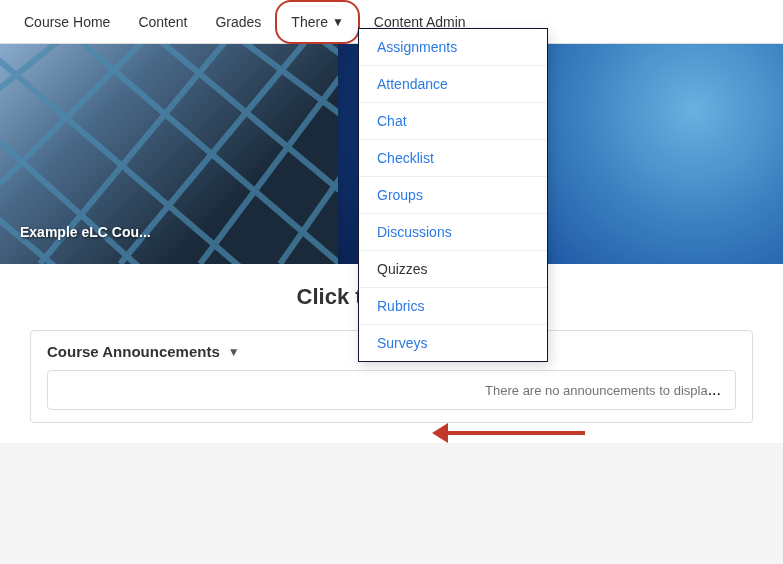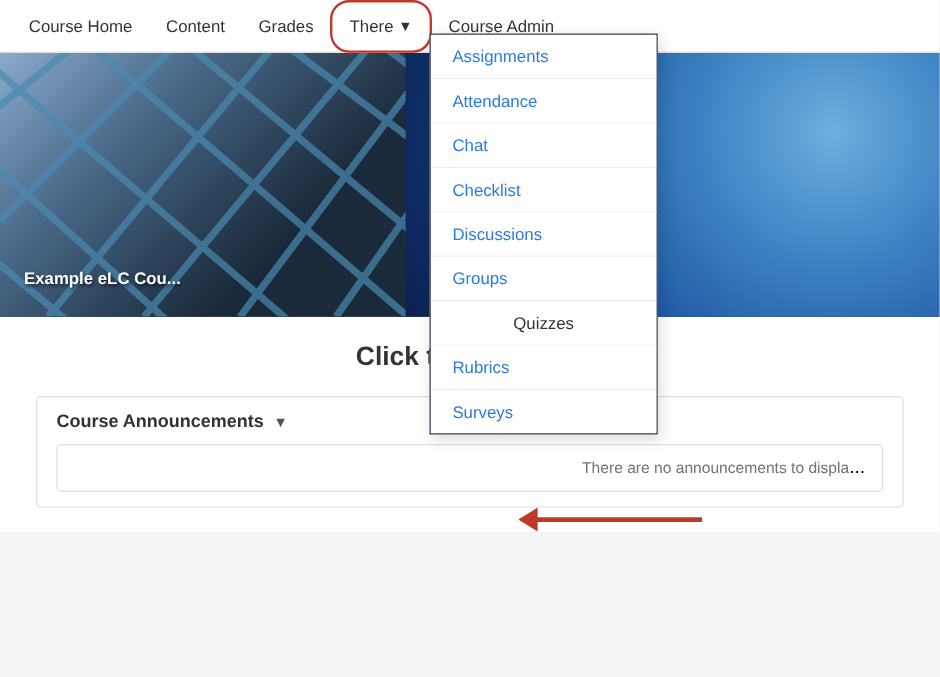--- a/index.html
+++ b/index.html
@@ -125,21 +125,21 @@
       padding: 10px 18px;
       font-size: 14px;
       color: #2a7ae2;
       cursor: pointer;
       border-bottom: 1px solid #eee;
       background: #fff;
       display: flex;
       align-items: center;
     }
     .dropdown-item:last-child { border-bottom: none; }
-    .dropdown-item.quizzes { color: #333; justify-content: center; }
+    .dropdown-item.quizzes { color: #333; }
 
     
     .arrow-container {
       position: absolute;
       top: 415px;
       left: 430px;
       z-index: 300;
       pointer-events: none;
     }
     .arrow-svg {
@@ -165,21 +165,21 @@
     <span>Content</span>
   </div>
   <div class="nav-item">
     <span>Grades</span>
   </div>
   <div class="nav-item tools-active">
     <span>There</span>
     <span class="chevron">▼</span>
   </div>
   <div class="nav-item">
-    <span>Course Admin</span>
+    <span>Content Admin</span>
   </div>
 </nav>
 
 <div class="hero">
   <div class="hero-bg-left">
     <svg class="lattice-svg" viewBox="0 0 340 220">
 
       <g stroke="#4a8ab0" stroke-width="6" opacity="0.7">
 
         <line x1="-20" y1="60" x2="80" y2="-20"></line>
@@ -227,24 +227,24 @@
   <div class="dropdown-item">
     <span>Attendance</span>
   </div>
   <div class="dropdown-item">
     <span>Chat</span>
   </div>
   <div class="dropdown-item">
     <span>Checklist</span>
   </div>
   <div class="dropdown-item">
+    <span>Groups</span>
+  </div>
+  <div class="dropdown-item">
     <span>Discussions</span>
-  </div>
-  <div class="dropdown-item">
-    <span>Groups</span>
   </div>
   <div class="dropdown-item quizzes" style="color:#333;">
     <span>Quizzes</span>
   </div>
   <div class="dropdown-item">
     <span>Rubrics</span>
   </div>
   <div class="dropdown-item">
     <span>Surveys</span>
   </div>

